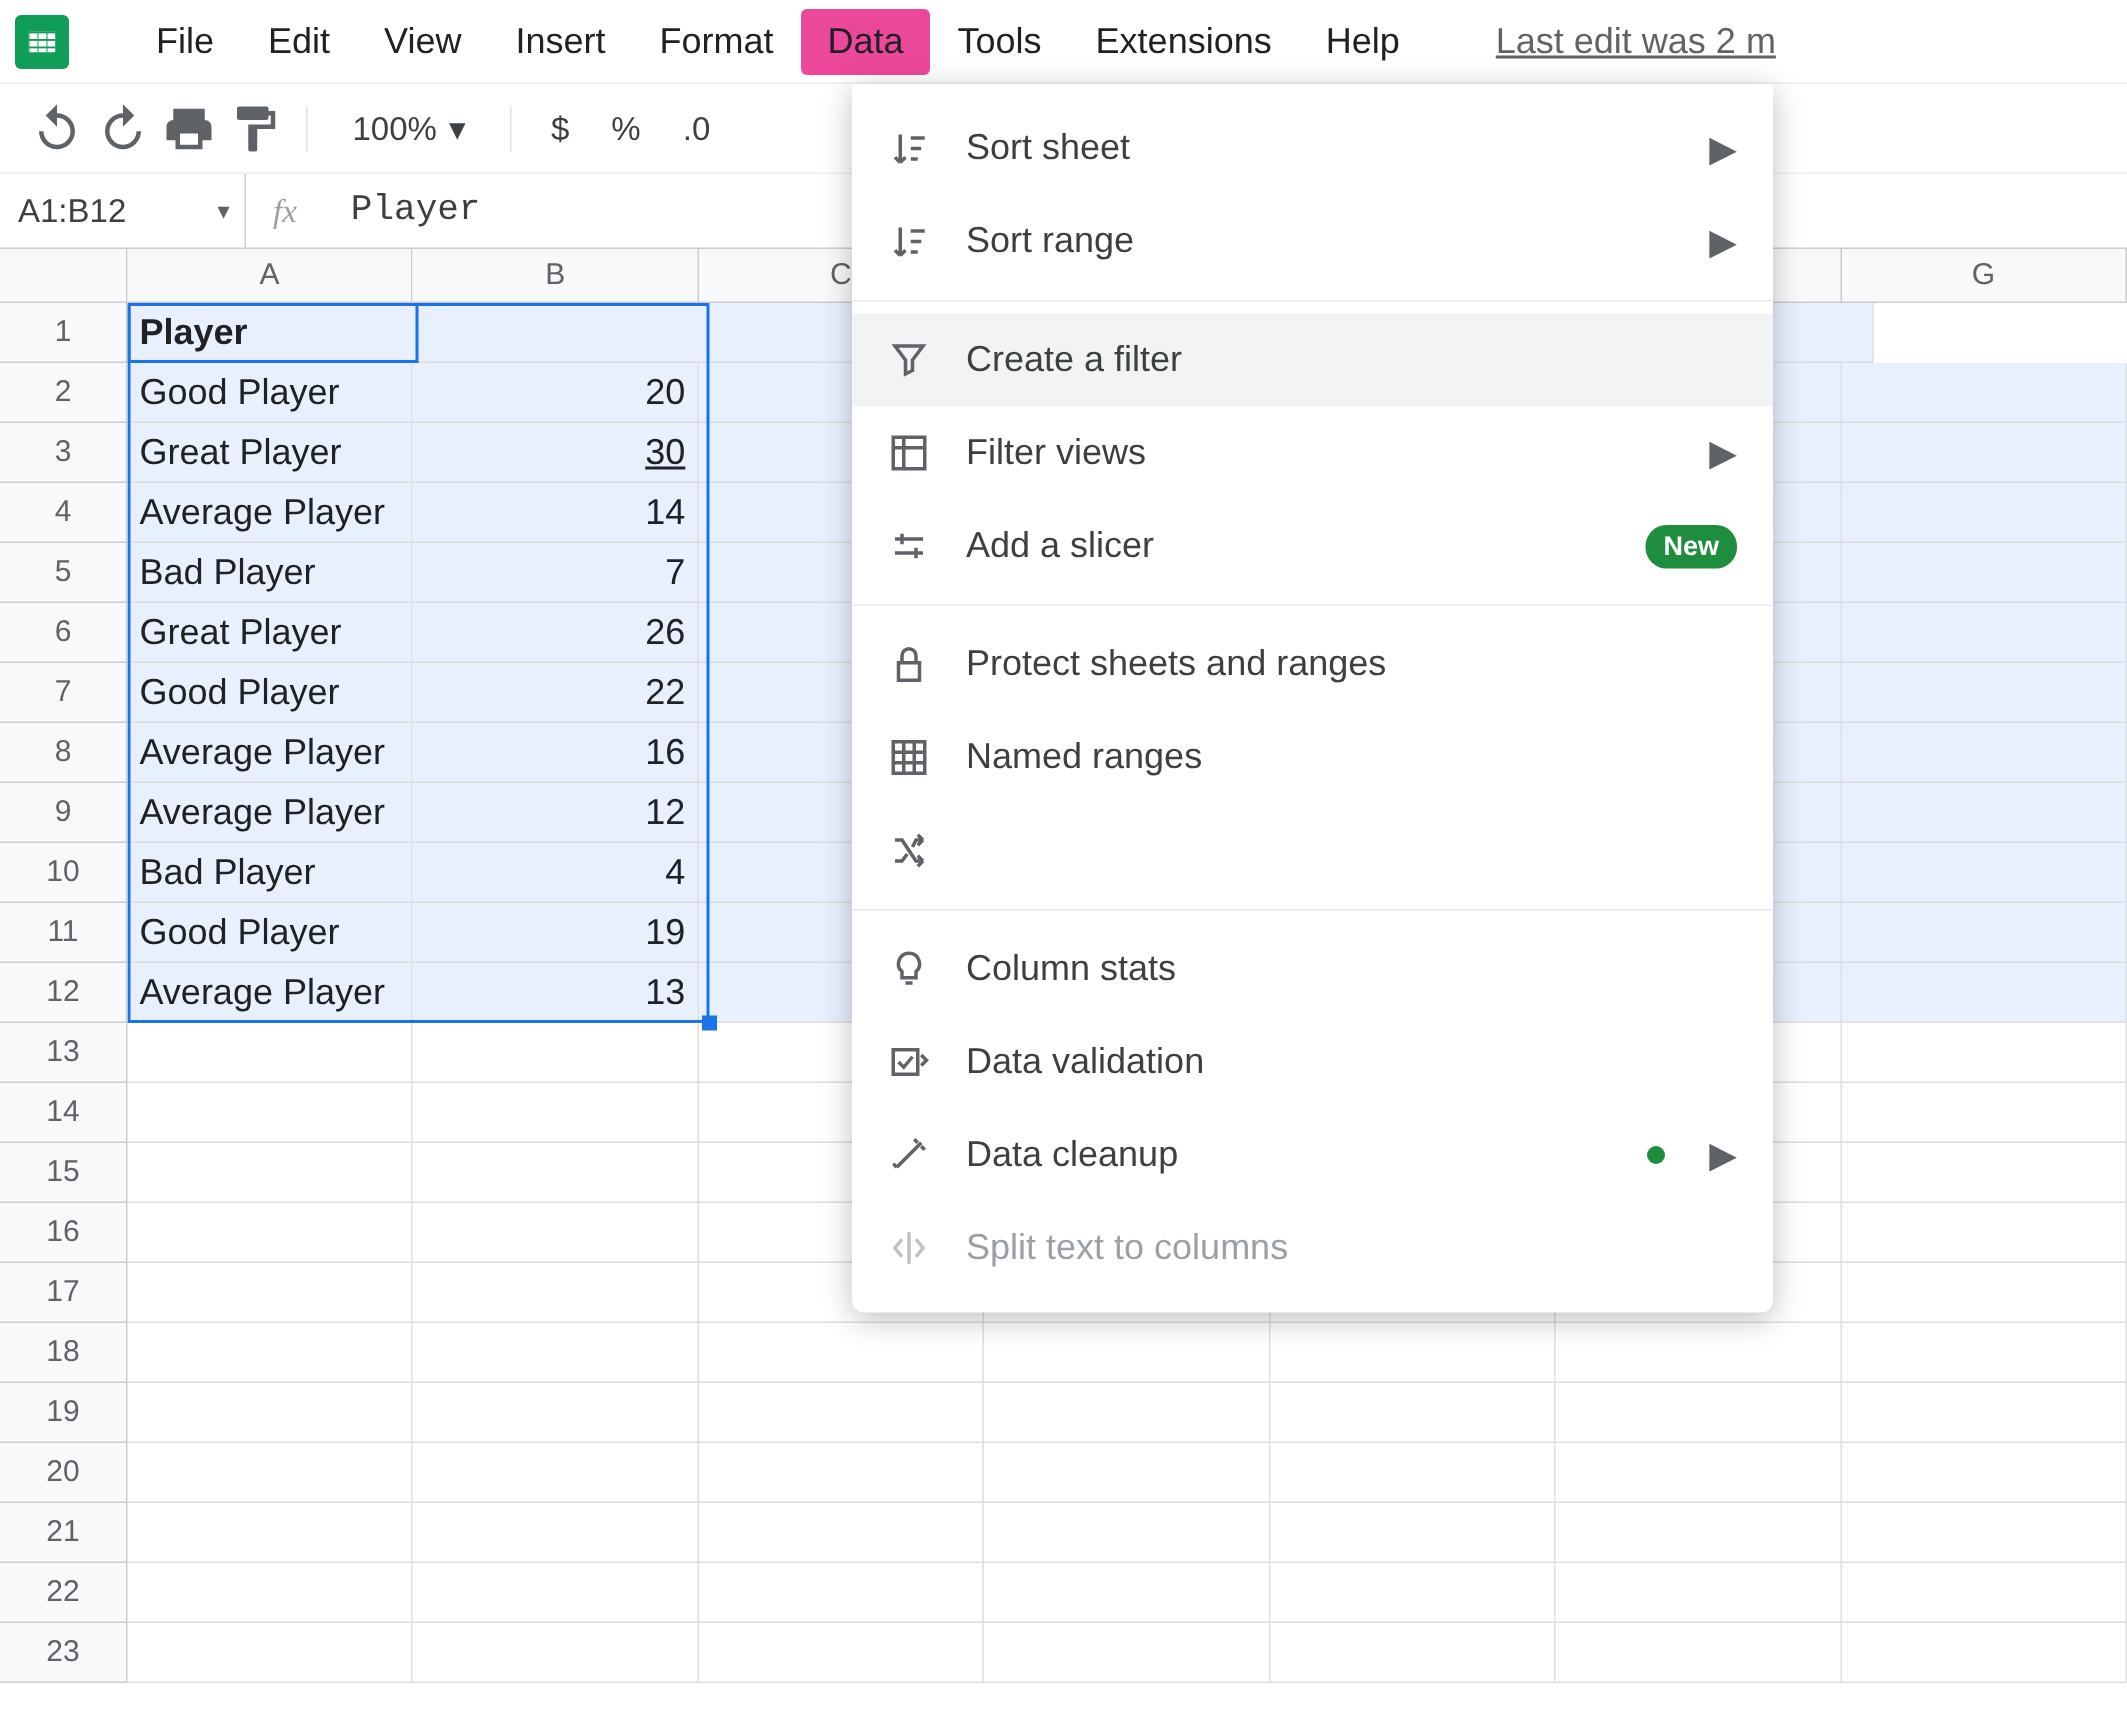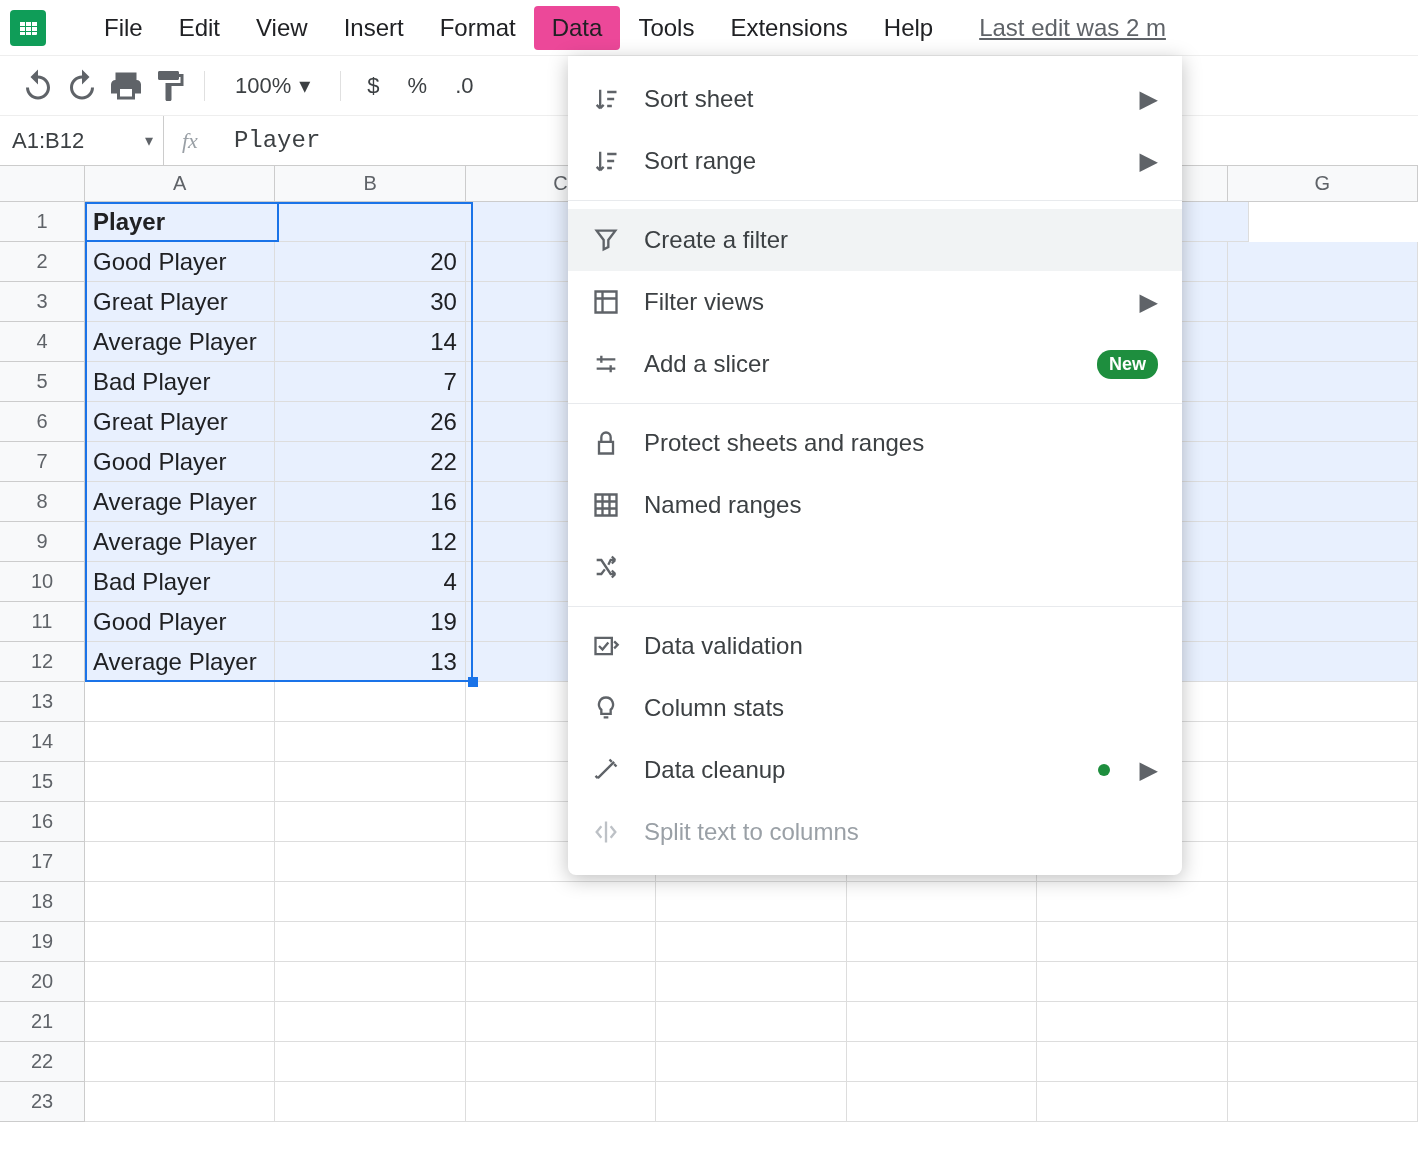--- a/index.html
+++ b/index.html
@@ -5,21 +5,21 @@
 * { box-sizing: border-box; margin: 0; padding: 0; }
 body { font-family: Arial, sans-serif; background: #fff; overflow: hidden; width: 1418px; height: 1150px; position: relative; }
 
 .menubar { display: flex; align-items: center; height: 56px; padding: 0 10px; border-bottom: 1px solid #eee; }
 .sheets-logo { width: 36px; height: 36px; background: #0f9d58; border-radius: 4px; margin-right: 40px; position: relative; }
 .sheets-logo::after { content:""; position:absolute; width:18px; height:14px; background:#fff; top:11px; left:9px; border-radius:1px;
   background-image: linear-gradient(#0f9d58 1px, transparent 1px), linear-gradient(90deg, #0f9d58 1px, transparent 1px);
   background-size: 6px 5px; }
 .menu-item { font-size: 24px; color: #202124; padding: 8px 18px; cursor: pointer; border-radius: 4px;}
 .menu-item.active { background: #ec4899; }
-.last-edit { font-size: 24px; color: #5f6368; text-decoration: underline; margin-left: 28px; white-space: nowrap; cursor: pointer;}
+.last-edit { font-size: 24px; color: #5f6368; text-decoration: underline; margin-left: 46px; white-space: nowrap; cursor: pointer;}
 
 .toolbar { display: flex; align-items: center; height: 60px; padding: 0 20px; border-bottom: 1px solid #eee; gap: 8px;}
 .tb-btn { width: 36px; height: 36px; display:flex; align-items:center; justify-content:center; color:#5f6368; cursor:pointer;}
 .tb-sep { width:1px; height:30px; background:#e0e0e0; margin: 0 8px;}
 .zoom { font-size: 22px; color:#3c4043; display:flex; align-items:center; gap:8px; padding: 0 14px;}
 .tb-text { font-size:22px; color:#3c4043; padding: 0 10px; cursor:pointer;}
 
 .namebox-row { display:flex; align-items:center; height:50px; border-bottom:1px solid #ccc;}
 .namebox { width:164px; display:flex; align-items:center; padding-left:12px; border-right:1px solid #ccc; height:100%;}
 .namebox-val { font-size:22px; color:#3c4043;}
@@ -175,21 +175,21 @@
           <div class="cell" style="width: 194px;">Good Player</div>
           <div class="cell num" style="width: 194px;">20</div>
           <div class="cell" style="width: 194px;"></div>
           <div class="cell" style="width: 194px;"></div>
           <div class="cell" style="width: 194px;"></div>
           <div class="cell" style="width: 194px;"></div>
           <div class="cell" style="width: 194px;"></div>
         </div>
         <div class="cellrow selected-cells">
           <div class="cell" style="width: 194px;">Great Player</div>
-          <div class="cell num" style="width: 194px;">30</div>
+          <div class="cell num" style="width: 194px; text-decoration: underline;">30</div>
           <div class="cell" style="width: 194px;"></div>
           <div class="cell" style="width: 194px;"></div>
           <div class="cell" style="width: 194px;"></div>
           <div class="cell" style="width: 194px;"></div>
           <div class="cell" style="width: 194px;"></div>
         </div>
         <div class="cellrow selected-cells">
           <div class="cell" style="width: 194px;">Average Player</div>
           <div class="cell num" style="width: 194px;">14</div>
           <div class="cell" style="width: 194px;"></div>
@@ -440,32 +440,32 @@
       <div class="dm-icon">
         <svg viewBox="0 0 24 24">
           <path fill="none" stroke="currentColor" stroke-width="2" d="M4 6h4l8 12h4m0 0l-3-3m3 3l-3 3M4 18h4l3-4M14 10l2-4h4m0 0l-3-3m3 3l-3 3"></path>
         </svg>
       </div>
     </div>
     <div class="dm-sep"></div>
     <div class="dm-item">
       <div class="dm-icon">
         <svg viewBox="0 0 24 24">
+          <path fill="none" stroke="currentColor" stroke-width="2" d="M12 3a6 6 0 00-4 10.5V17h8v-3.5A6 6 0 0012 3zM10 20h4"></path>
+        </svg>
+      </div>
+      <div class="dm-label">Column stats</div>
+    </div>
+    <div class="dm-item">
+      <div class="dm-icon">
+        <svg viewBox="0 0 24 24">
           <path fill="none" stroke="currentColor" stroke-width="2" d="M3 5h14v14H3zM6 12l3 3 5-6M19 8l3 3-3 3"></path>
         </svg>
       </div>
       <div class="dm-label">Data validation</div>
-    </div>
-    <div class="dm-item">
-      <div class="dm-icon">
-        <svg viewBox="0 0 24 24">
-          <path fill="none" stroke="currentColor" stroke-width="2" d="M12 3a6 6 0 00-4 10.5V17h8v-3.5A6 6 0 0012 3zM10 20h4"></path>
-        </svg>
-      </div>
-      <div class="dm-label">Column stats</div>
     </div>
     <div class="dm-item">
       <div class="dm-icon">
         <svg viewBox="0 0 24 24">
           <path fill="none" stroke="currentColor" stroke-width="2" d="M5 19L19 5M15 3l2 2M19 7l2 2M17 3l0 0M3 17l2 2"></path>
         </svg>
       </div>
       <div class="dm-label">Data cleanup</div>
       <div class="dm-dot"></div>
       <div class="dm-arrow">▶</div>

